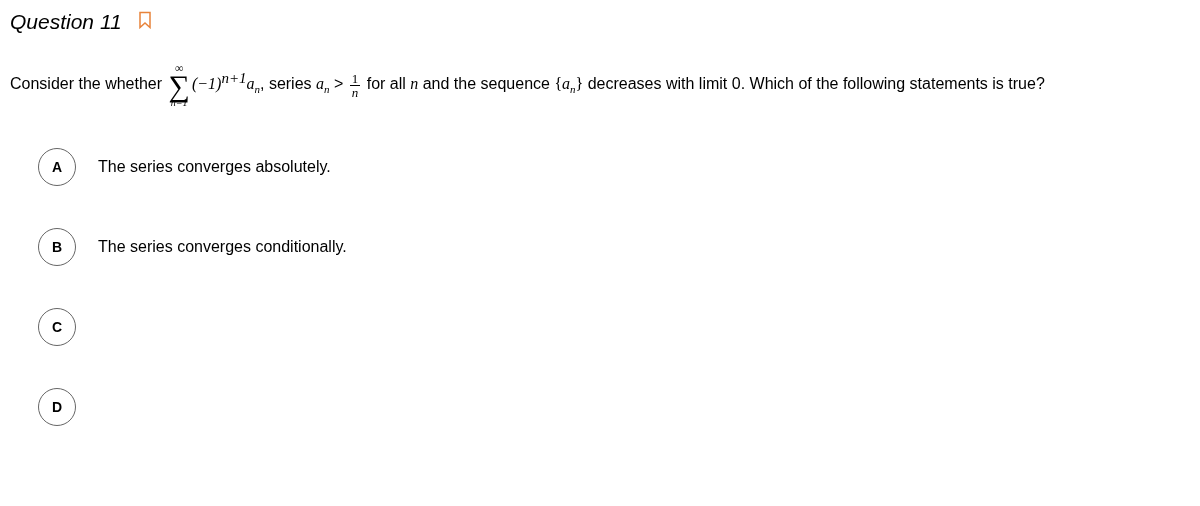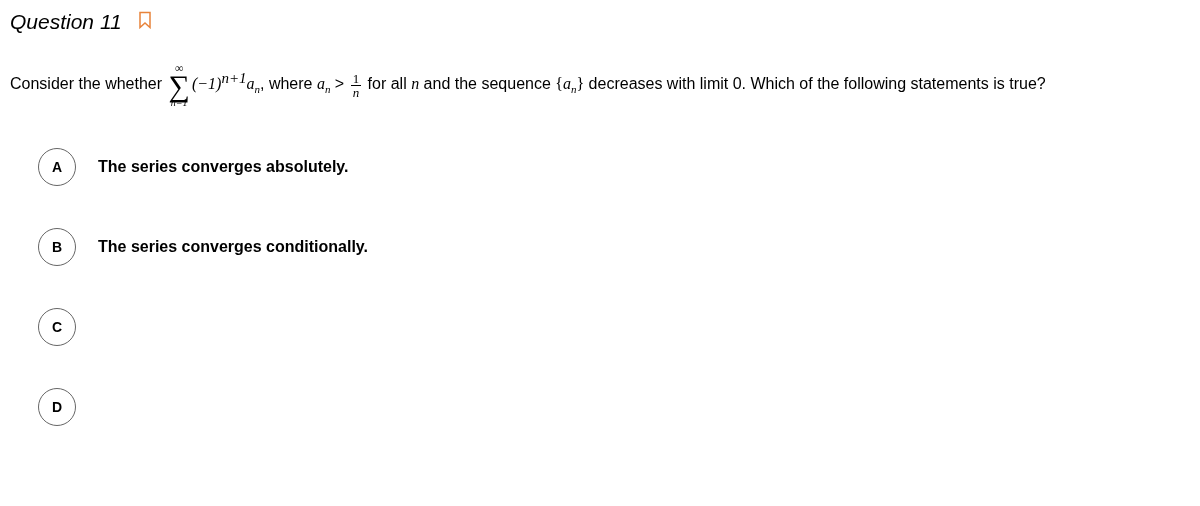--- a/index.html
+++ b/index.html
@@ -104,41 +104,40 @@
     display: flex;
     align-items: center;
     justify-content: center;
     font-weight: bold;
     font-size: 14px;
     margin-right: 22px;
     flex-shrink: 0;
   }
   .option-text {
     font-size: 16px;
-    font-weight: bold;
   }
 </style>
 </head>
 <body>
 
 <div class="header">
   <span class="question-title">Question 11</span>
   <span>
     <svg class="bookmark-icon" viewBox="0 0 14 18" fill="none" stroke="currentColor" stroke-width="1.5">
       <path d="M2 1.5 H12 V16.5 L7 12 L2 16.5 Z"></path>
     </svg>
   </span>
 </div>
 
 <div class="prompt">
   <span>Consider the whether </span><span class="sum-container">
     <span class="sum-top">∞</span>
     <span class="sum-sigma">∑</span>
     <span class="sum-bottom">n=1</span>
-  </span><span class="math"><span>(−1)</span><span class="exp">n+1</span><span>a</span><span class="sub">n</span></span><span>, where </span><span class="math"><span>a</span><span class="sub">n</span></span><span> &gt; </span><span class="frac">
+  </span><span class="math"><span>(−1)</span><span class="exp">n+1</span><span>a</span><span class="sub">n</span></span><span>, series </span><span class="math"><span>a</span><span class="sub">n</span></span><span> &gt; </span><span class="frac">
     <span class="frac-top">1</span>
     <span class="frac-bot">n</span>
   </span><span> for all </span><span class="math">n</span><span> and the sequence </span><span class="math"><span style="font-style:normal">{</span><span>a</span><span class="sub">n</span><span style="font-style:normal">}</span></span><span> decreases with limit 0. Which of the following statements is true?</span>
 </div>
 
 <div class="options">
   <div class="option-row">
     <div class="option-bubble">A</div>
     <div class="option-text">The series converges absolutely.</div>
   </div>

